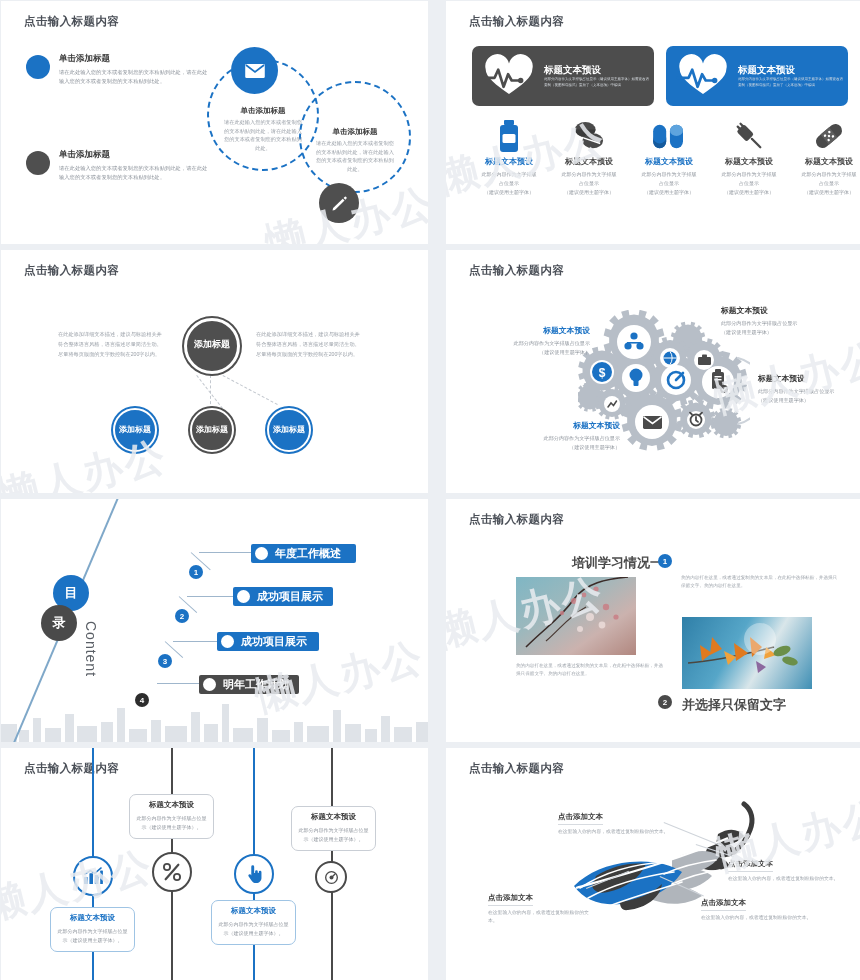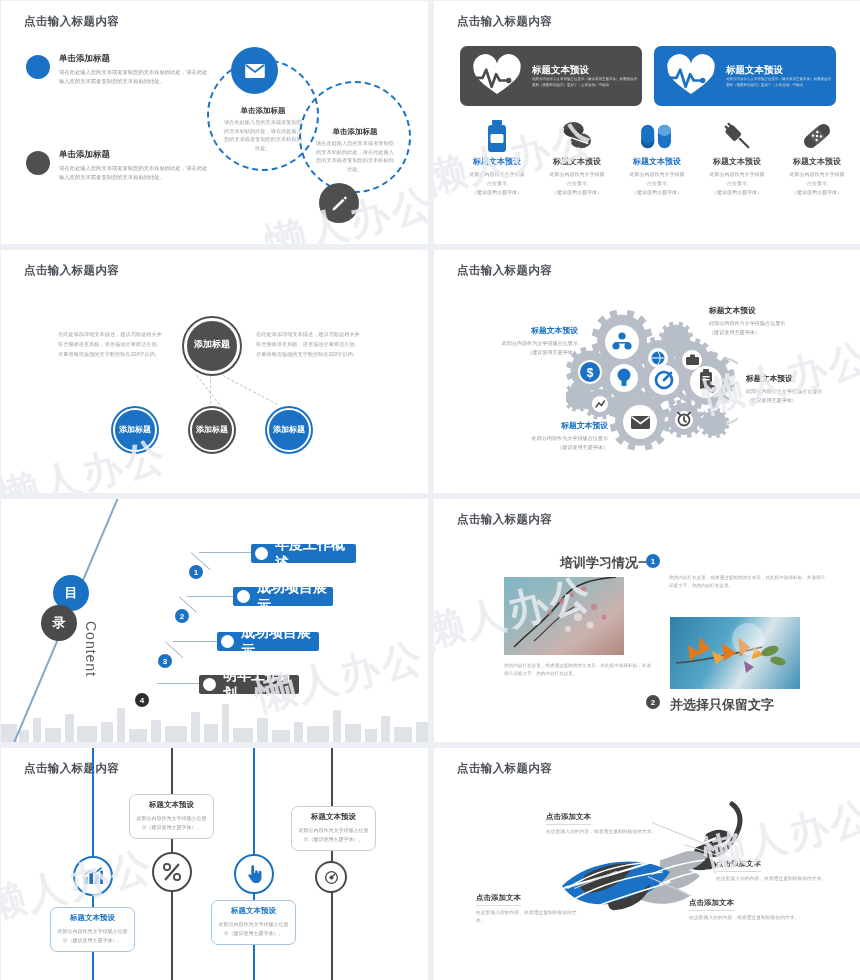--- a/index.html
+++ b/index.html
@@ -7,21 +7,21 @@
     width:860px; height:980px;
     background:#eceff3;
     font-family:"Liberation Sans","DejaVu Sans",sans-serif;
     overflow:hidden;
   }
   .grid {
     width:860px; height:980px;
     display:grid;
     grid-template-columns:427px 427px;
     grid-template-rows:243px 243px 243px 243px;
-    gap:6px 6px;
+    gap:6px 18px;
     padding:1px 0 0 1px;
   }
   .slide {
     background:#fff;
     position:relative;
     overflow:hidden;
   }
   .slide-title {
     position:absolute; left:23px; top:13px;
     font-size:11.5px; font-weight:bold; color:#4a4f57;
@@ -80,21 +80,21 @@
   .s3-dashline { position:absolute;border-top:1px dashed #c3c8cf;transform-origin:0 0; }
 
   
   .s4-blk { position:absolute;width:128px; }
   .s4-h { font-size:7.8px;font-weight:bold;margin-bottom:3px; }
   .s4-p { font-size:5.1px;color:#8e949c;line-height:1.8; }
 
   
   .s5-bar {
     position:absolute;height:19px;border-radius:2px;display:flex;
-    align-items:center;padding-left:24px;color:#fff;font-size:14px;font-weight:bold;
+    align-items:center;padding-left:24px;color:#fff;font-size:11px;font-weight:bold;
   }
   .s5-knob{position:absolute;width:13px;height:13px;border-radius:50%;background:#fff;}
   .s5-num {
     position:absolute;width:14px;height:14px;border-radius:50%;background:#1b72c4;
     color:#fff;font-size:8px;font-weight:bold;display:flex;align-items:center;justify-content:center;
   }
   .s5-line{position:absolute;border-top:1.2px solid #9fb6cc;}
   .s5-diag{position:absolute;width:1.5px;background:#7fa8c9;transform-origin:top;}
 
   

